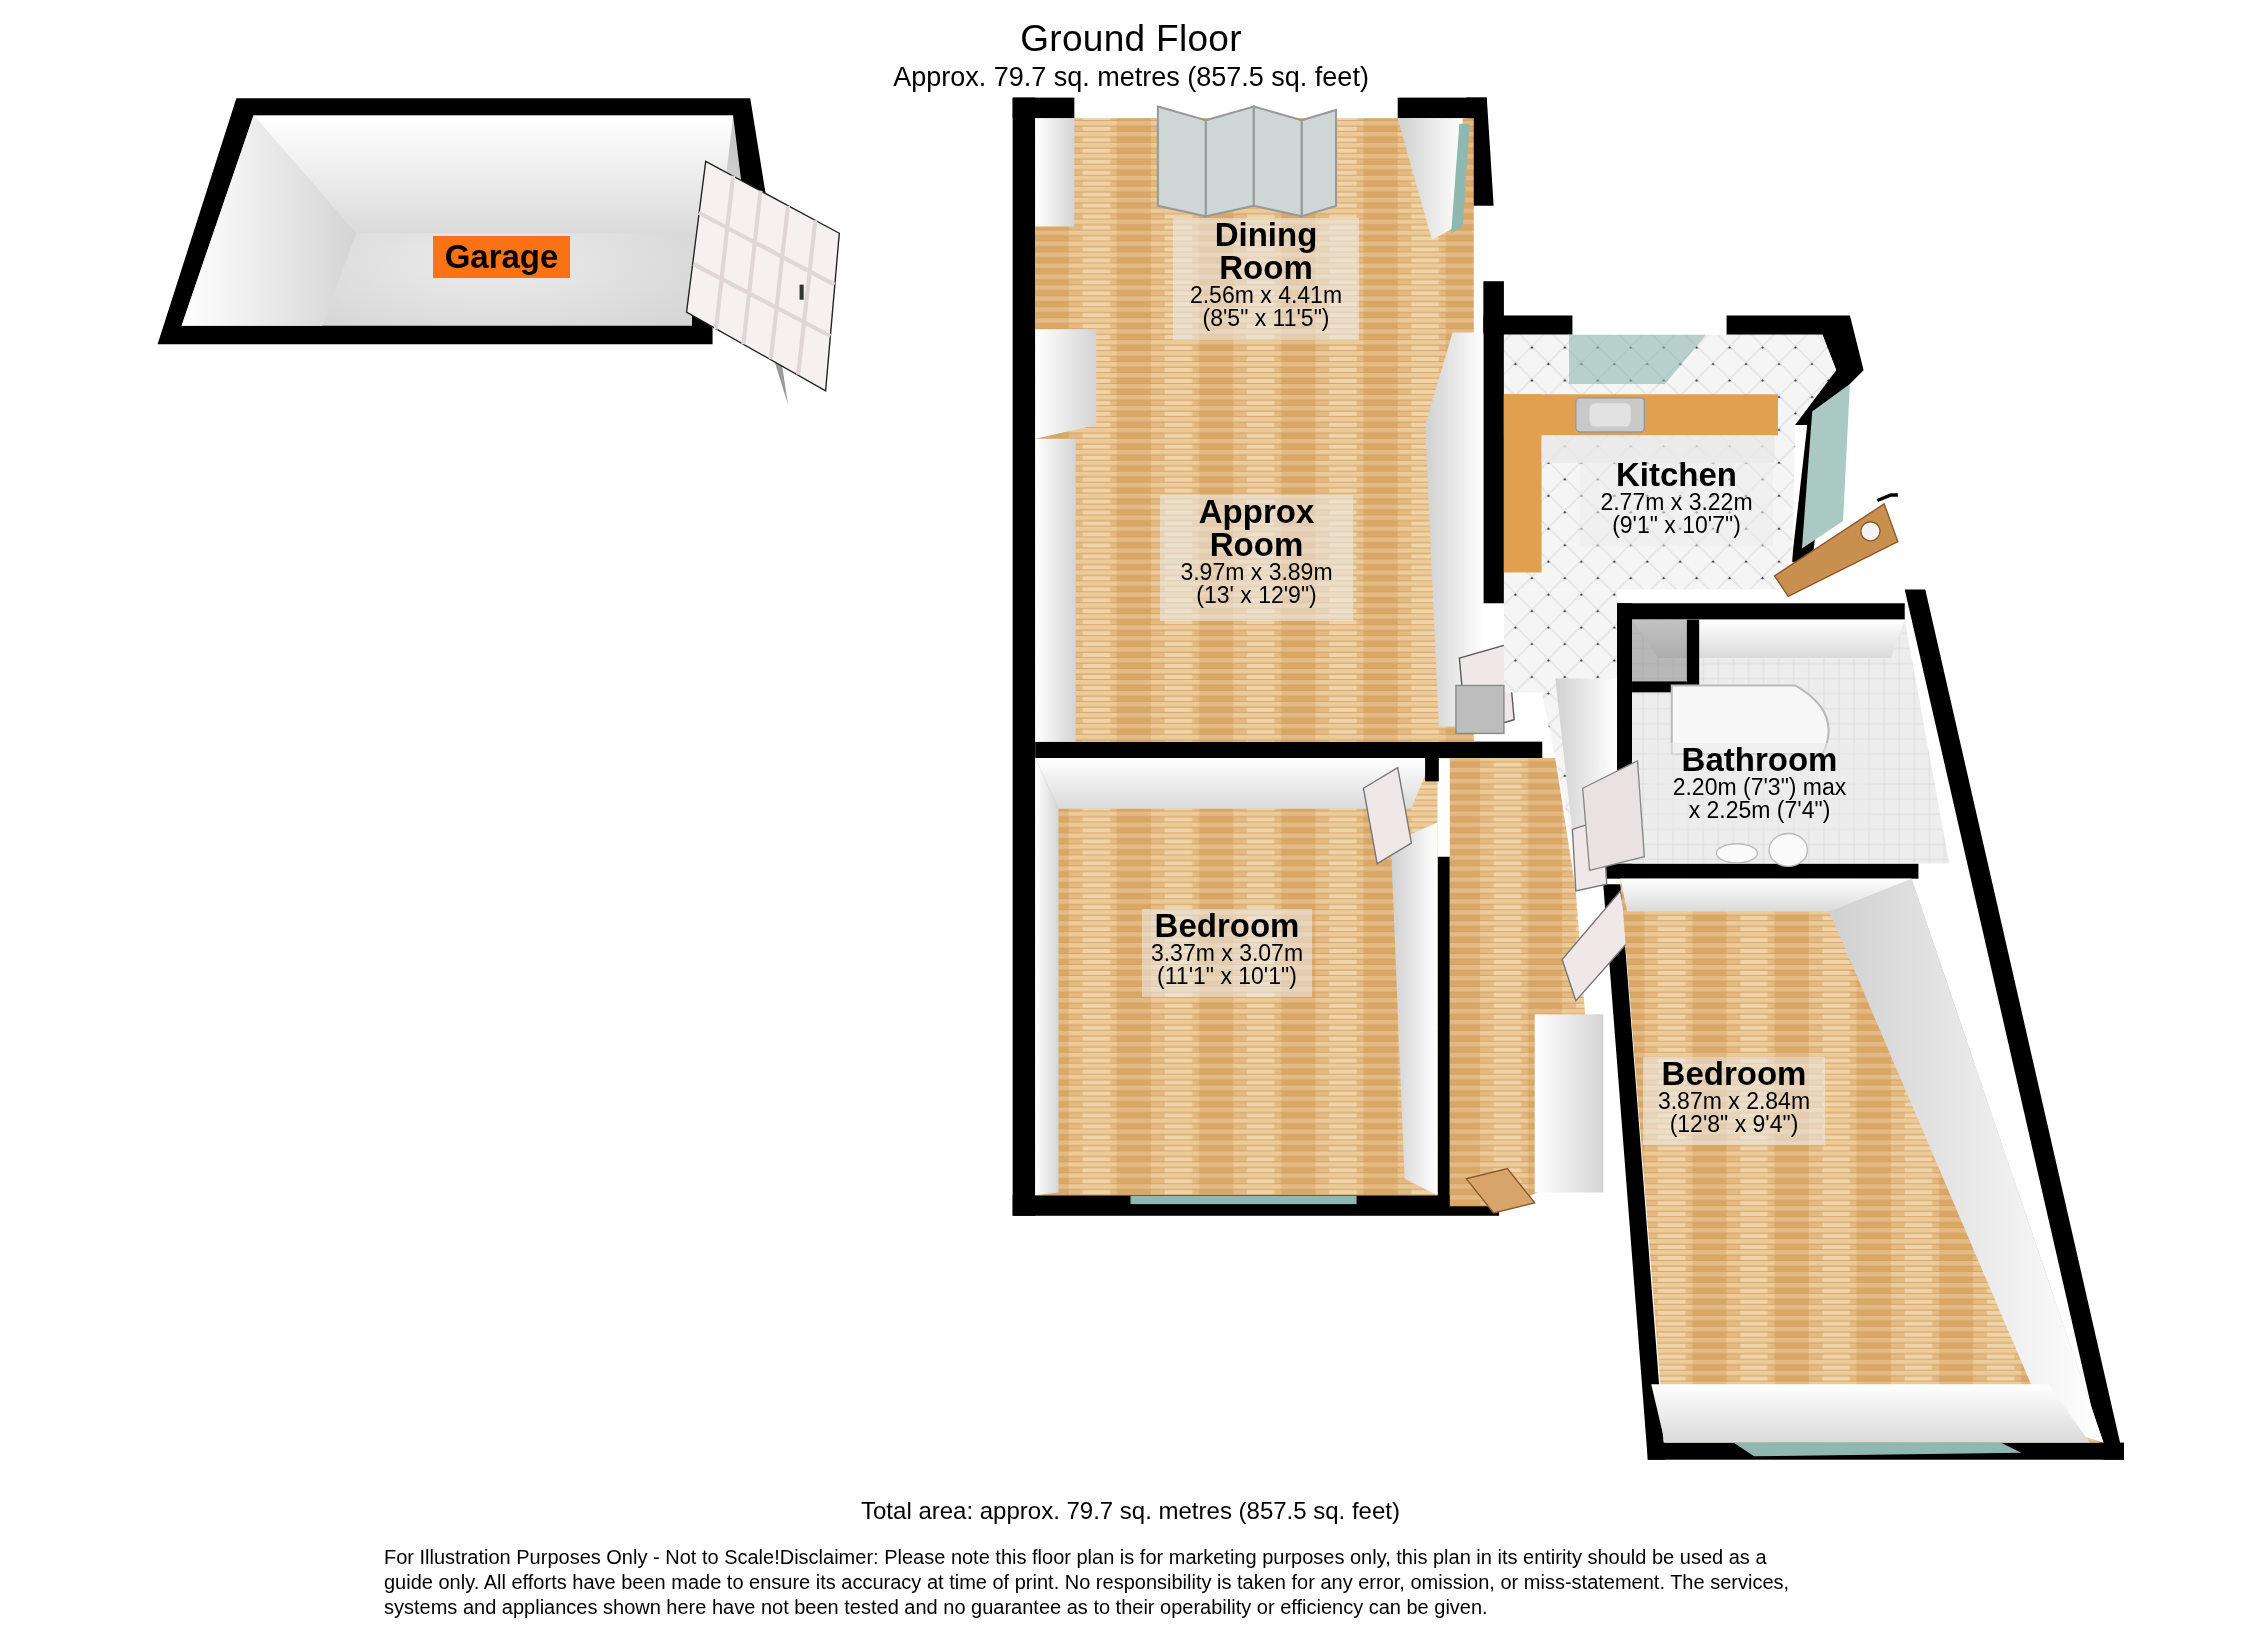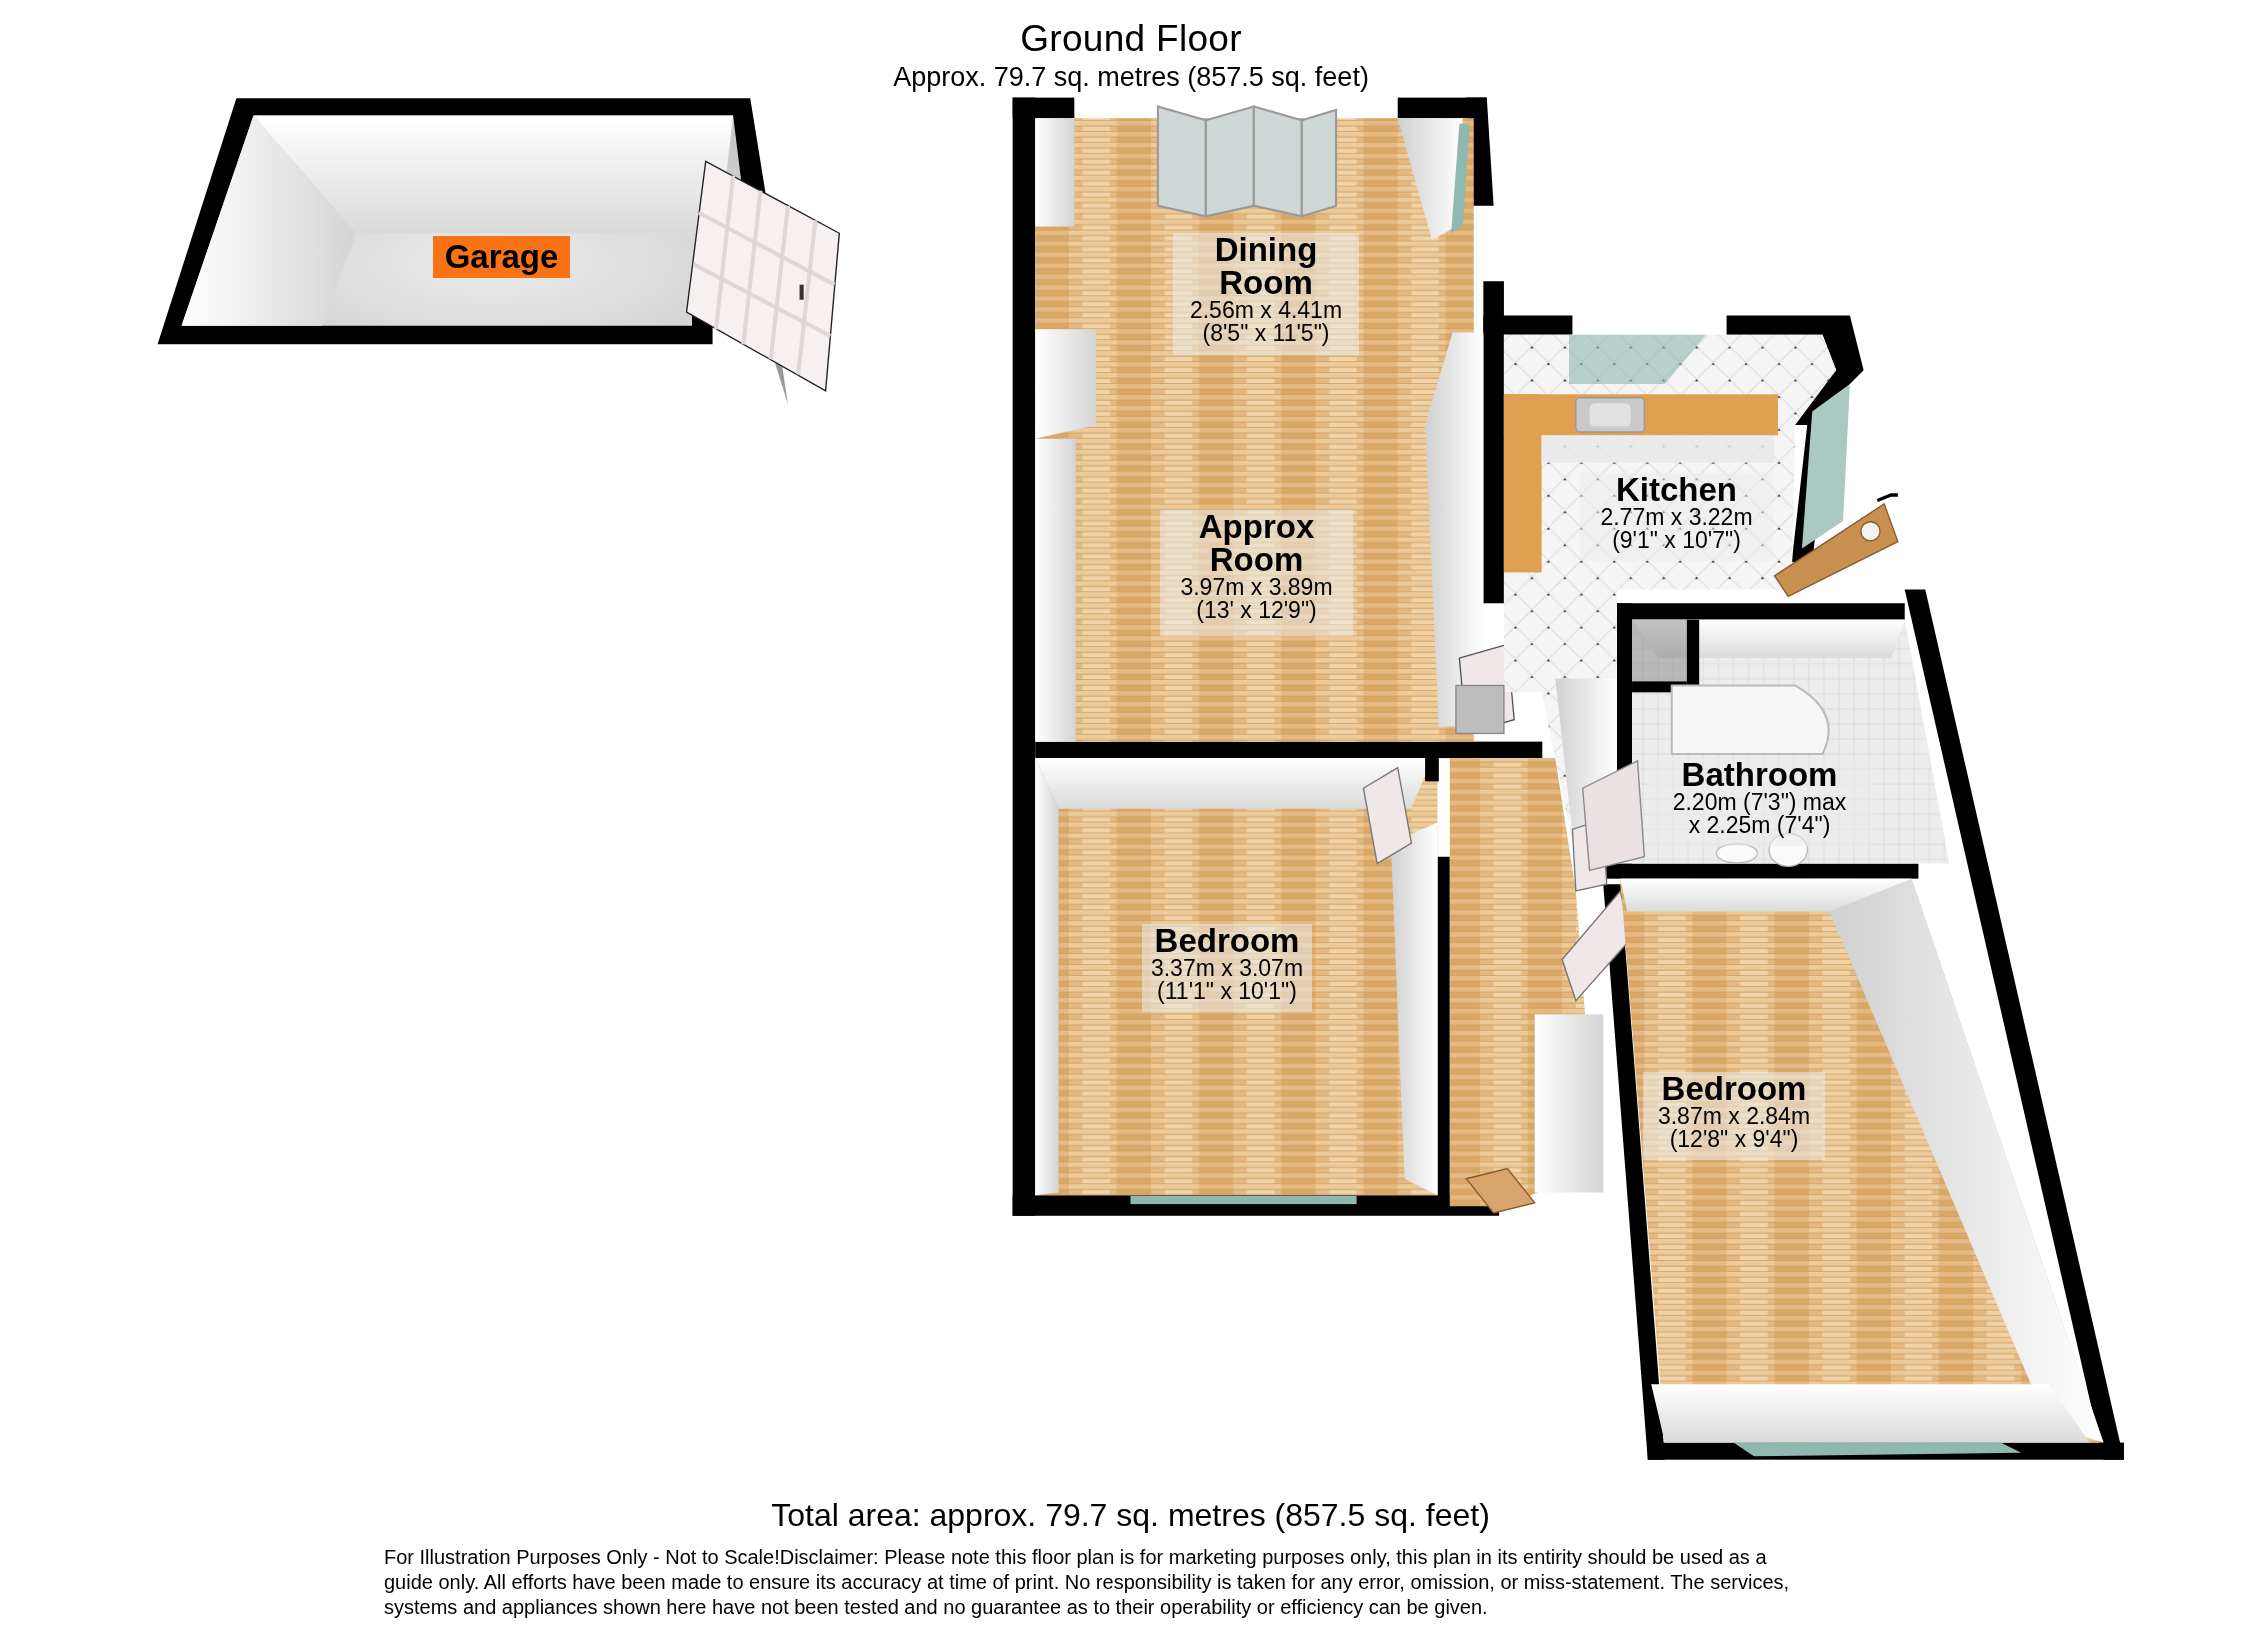--- a/index.html
+++ b/index.html
@@ -1,24 +1,24 @@
 <!DOCTYPE html>
 <html style="font-size:11px"><head>
 <meta charset="utf-8">
 <style>
   html, body { margin:0; padding:0; background:#ffffff; }
   body { width:2261px; height:1645px; position:relative; overflow:hidden; font-family:"Liberation Sans", sans-serif; color:#000; }
   .floor-title { position:absolute; top:18px; left:891px; width:480px; text-align:center; font-weight:normal; font-size:37px; letter-spacing:0.3px; }
   .floor-area { position:absolute; top:62px; left:891px; width:480px; text-align:center; font-size:27px; }
   svg.plan { position:absolute; left:0; top:0; }
-  .lbl { position:absolute; text-align:center; background:rgba(235,235,235,0.55); line-height:1.0;margin-top:15px; }
+  .lbl { position:absolute; text-align:center; background:rgba(235,235,235,0.55); line-height:1.0; }
   .lbl .name { font-weight:bold; font-size:33px; display:block; }
   .lbl .dim { font-size:23px; display:block; }
   .garage-lbl { position:absolute; left:433px; top:236px; width:137px; height:42px; background:#f97316; font-weight:bold; font-size:33px; text-align:center; line-height:42px; }
-  .footer-total { position:absolute; top:1497px; left:0; width:2261px; text-align:center; font-size:32px; }
+  .footer-total { position:absolute; top:1497px; left:0; width:2261px; text-align:center; font-size:24px; }
   .footer-disc { position:absolute; top:1545px; left:384px; width:1494px; text-align:left; font-size:20px; line-height:25px; }
 </style>
 </head>
 <body>
 
 <div class="floor-title">Ground Floor</div>
 <div class="floor-area">Approx. 79.7 sq. metres (857.5 sq. feet)</div>
 
 <svg class="plan" width="2261" height="1645" viewBox="0 0 3300 2400">
   <defs>

